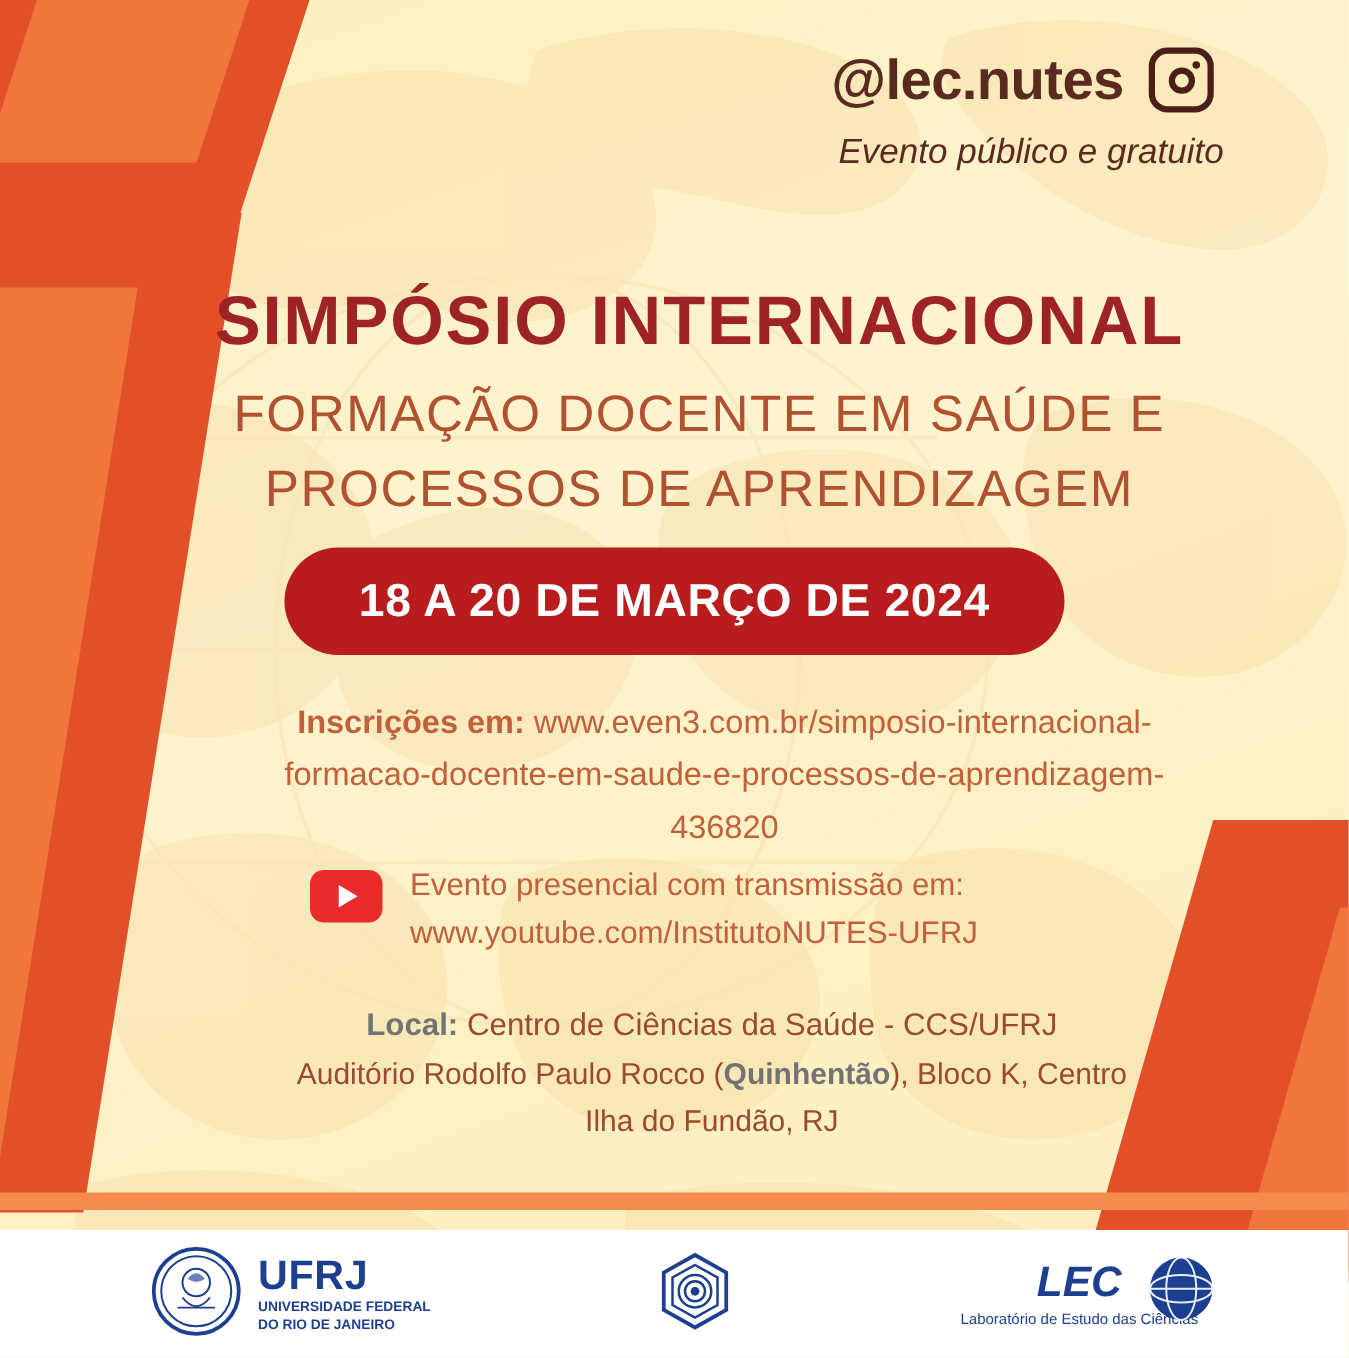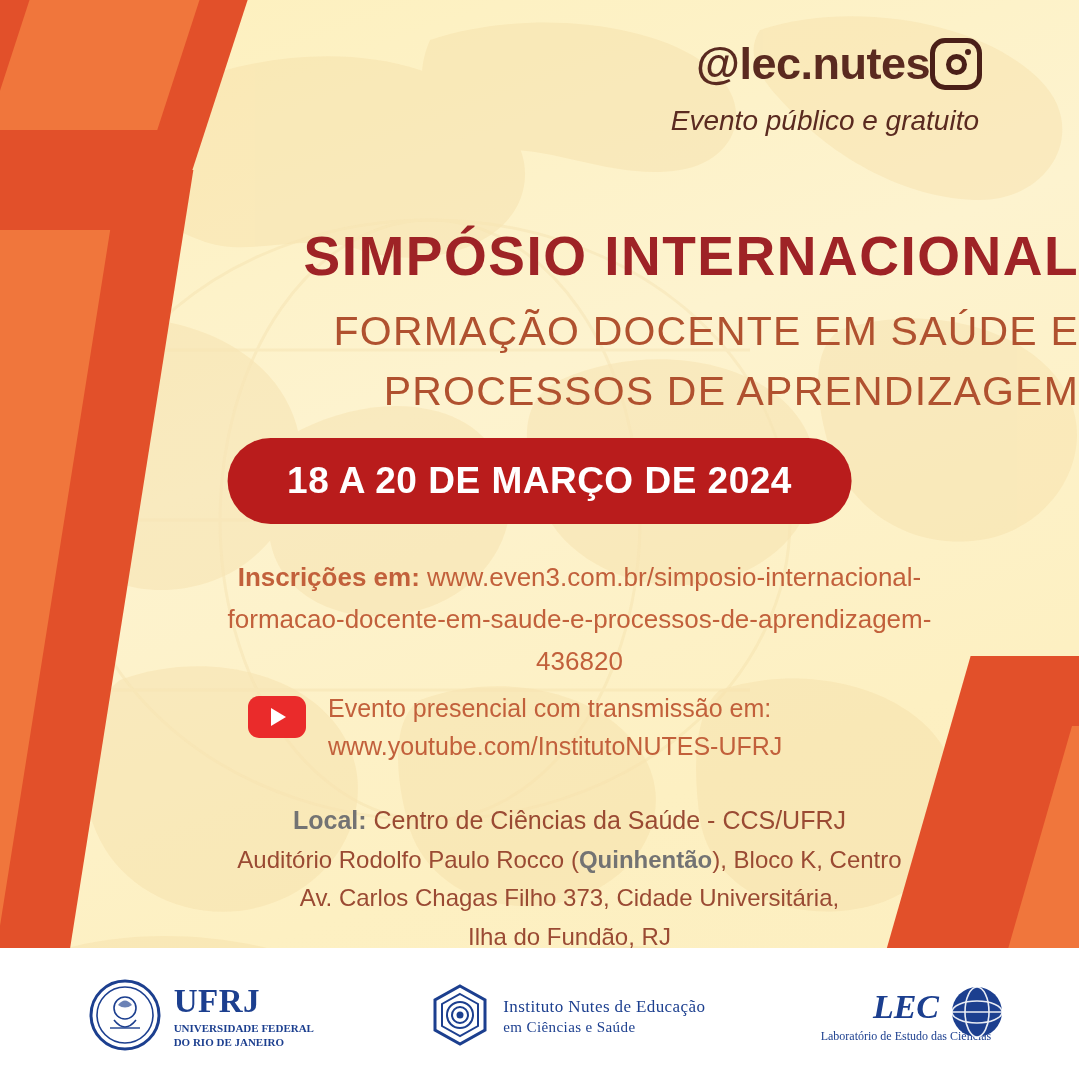--- a/index.html
+++ b/index.html
@@ -72,37 +72,36 @@
     transform: skewX(-16deg);
   }
   .bottom-strip {
     left: 0; right: 0; bottom: 118px;
     height: 14px;
     background: #f58b4c;
   }
   .footer-bar {
     position: absolute;
     left: 0; right: 0; bottom: 0;
-    height: 138px;
+    height: 102px;
     background: #ffffff;
     display: flex;
     align-items: center;
     justify-content: space-around;
     padding: 0 30px;
     box-sizing: border-box;
-    font-family: Liberation Serif, serif;
   }
 
   
   .top-handle-row {
     position: absolute;
-    right: 97px; top: 38px;
+    right: 108px; top: 38px;
     display: flex;
     align-items: center;
-    gap: 0;
+    gap: 20px;
     justify-content: flex-end;
   }
   .handle {
     font-size: 45px;
     font-weight: 700;
     color: #5a2a20;
     letter-spacing: -0.5px;
     white-space: nowrap;
   }
   .ig-icon {
@@ -136,21 +135,21 @@
     font-size: 28px;
     font-style: italic;
     color: #5a2a20;
     white-space: nowrap;
   }
 
   
   .title-block {
     position: absolute;
     left: 0; right: 0; top: 228px;
-    text-align: right;
+    text-align: center;
     padding-left: 40px;
   }
   .title-main {
     font-size: 55px;
     font-weight: 700;
     color: #9e2326;
     letter-spacing: 1.5px;
     margin: 0;
     line-height: 1.05;
   }
@@ -369,21 +368,20 @@
   </div>
 
   <div class="loc-block">
     <div class="loc-line1">
       <span class="loc-strong">Local:</span>
       <span>Centro de Ciências da Saúde - CCS/UFRJ</span>
     </div>
     <div>
       <span>Auditório Rodolfo Paulo Rocco (</span><span class="loc-strong">Quinhentão</span><span>), Bloco K, Centro</span>
     </div>
-    <div>Av. Carlos Chagas Filho 373, Cidade Universitária,</div>
     <div>Ilha do Fundão, RJ</div>
   </div>
 
   <div class="footer-bar">
 
     <div class="logo-group">
       <div class="logo-mark">
         <svg width="74" height="74" viewBox="0 0 74 74" aria-hidden="true">
           <circle cx="37" cy="37" r="34" fill="none" stroke="#1c3f8f" stroke-width="3"></circle>
           <circle cx="37" cy="37" r="28" fill="none" stroke="#1c3f8f" stroke-width="1.6"></circle>
@@ -403,24 +401,20 @@
     <div class="logo-group">
       <div class="logo-mark">
         <svg width="62" height="62" viewBox="0 0 62 62" aria-hidden="true">
           <polygon points="31,2 56,16 56,46 31,60 6,46 6,16" fill="none" stroke="#1c3f8f" stroke-width="3"></polygon>
           <polygon points="31,10 49,20 49,42 31,52 13,42 13,20" fill="none" stroke="#1c3f8f" stroke-width="2"></polygon>
           <circle cx="31" cy="31" r="13" fill="none" stroke="#1c3f8f" stroke-width="2"></circle>
           <circle cx="31" cy="31" r="8" fill="none" stroke="#1c3f8f" stroke-width="2"></circle>
           <circle cx="31" cy="31" r="3.5" fill="#1c3f8f"></circle>
         </svg>
       </div>
-      <div>
-        <div class="logo-text-nutes1">Instituto Nutes de Educação</div>
-        <div class="logo-text-nutes2">em Ciências e Saúde</div>
-      </div>
     </div>
 
     <div class="lec-wrap">
       <div class="lec-globe">
         <svg width="56" height="56" viewBox="0 0 56 56" aria-hidden="true">
           <circle cx="28" cy="28" r="25" fill="#1c3f8f"></circle>
           <g fill="none" stroke="#ffffff" stroke-width="1.6" opacity="0.9">
             <ellipse cx="28" cy="28" rx="25" ry="11"></ellipse>
             <ellipse cx="28" cy="28" rx="12" ry="25"></ellipse>
             <path d="M3,28 H53"></path>

